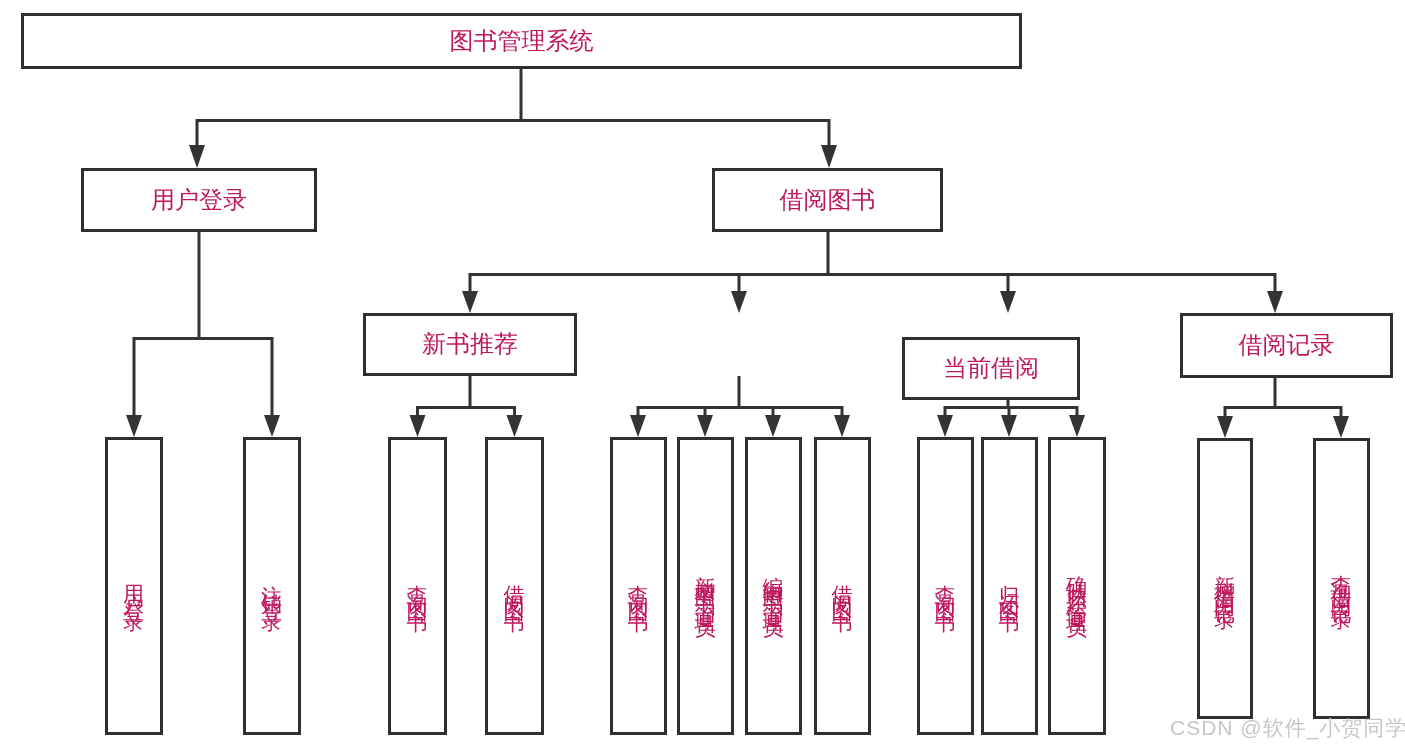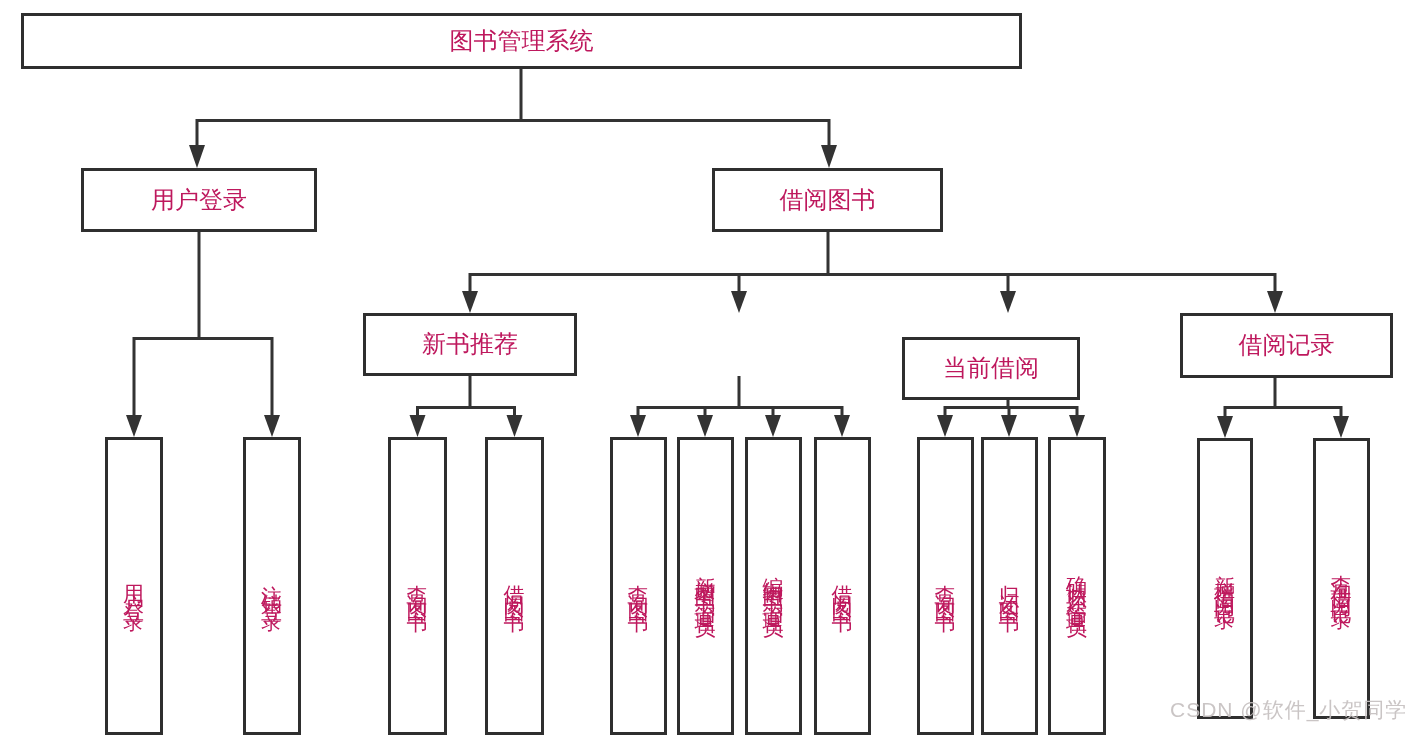--- a/index.html
+++ b/index.html
@@ -33,21 +33,21 @@
     writing-mode: vertical-rl;
     text-orientation: mixed;
     font-size: 21px;
     letter-spacing: 9px;
     line-height: 1.0;
     white-space: normal;
   }
   .watermark {
     position: absolute;
     left: 1170px;
-    top: 696px;
+    top: 714px;
     width: 230px;
     font-size: 21px;
     color: rgba(198, 192, 192, 0.92);
     letter-spacing: 1px;
     z-index: 5;
     text-align: center;
     white-space: nowrap;
   }
 </style>
 </head>

